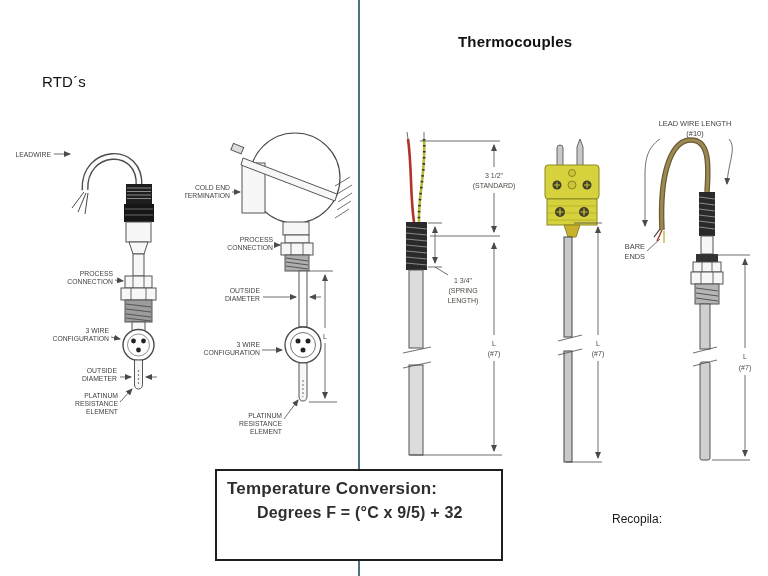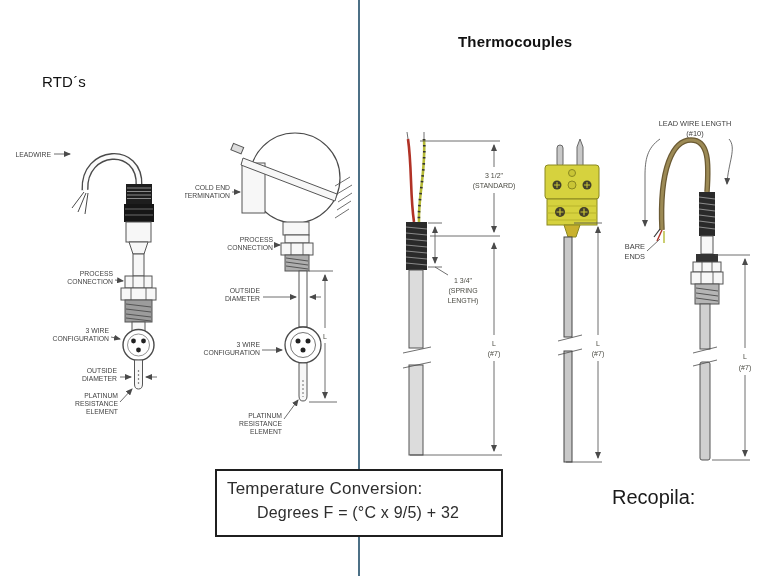--- a/index.html
+++ b/index.html
@@ -11,28 +11,28 @@
     position:absolute;font-size:15px;color:#111;letter-spacing:.2px;
   }
   #left-title{left:42px;top:33px;margin-top:40px;}
   #right-title{left:458px;top:33px;font-weight:bold;}
   .divider{
     position:absolute;left:358px;top:0;width:2px;height:576px;
     background:#4c7086;z-index:1;
   }
   .diag{position:absolute;z-index:2;}
   .conv-box{
-    position:absolute;left:215px;top:469px;width:288px;height:68px;
+    position:absolute;left:215px;top:469px;width:288px;height:92px;
     background:#ffffff;border:2.5px solid #1f1f1f;z-index:3;
-    color:#2e2e2e;font-weight:normal;box-sizing:border-box;
+    color:#2e2e2e;font-weight:bold;box-sizing:border-box;
   }
   .conv-title{font-size:17px;margin:8px 0 0 10px;letter-spacing:.2px;}
   .conv-line{font-size:16px;margin:5px 0 0 40px;letter-spacing:.2px;}
   .credit{
-    position:absolute;left:612px;top:485px;font-size:20px;color:#1a1a1a;
+    position:absolute;left:612px;top:507px;font-size:12px;color:#1a1a1a;
     line-height:25px;z-index:2;
   }
   svg text{
     font-family:"Liberation Sans", sans-serif;font-size:6.8px;fill:#3f3f3f;
   }
   svg .dimtxt{font-size:7px;fill:#4a4a42;}
   svg .ln{stroke:#4a4a4a;stroke-width:1;fill:none;}
   svg .thin{stroke:#4a4a4a;stroke-width:.8;fill:none;}
   svg .part{fill:#f7f7f7;stroke:#555;stroke-width:1;}
 </style>

